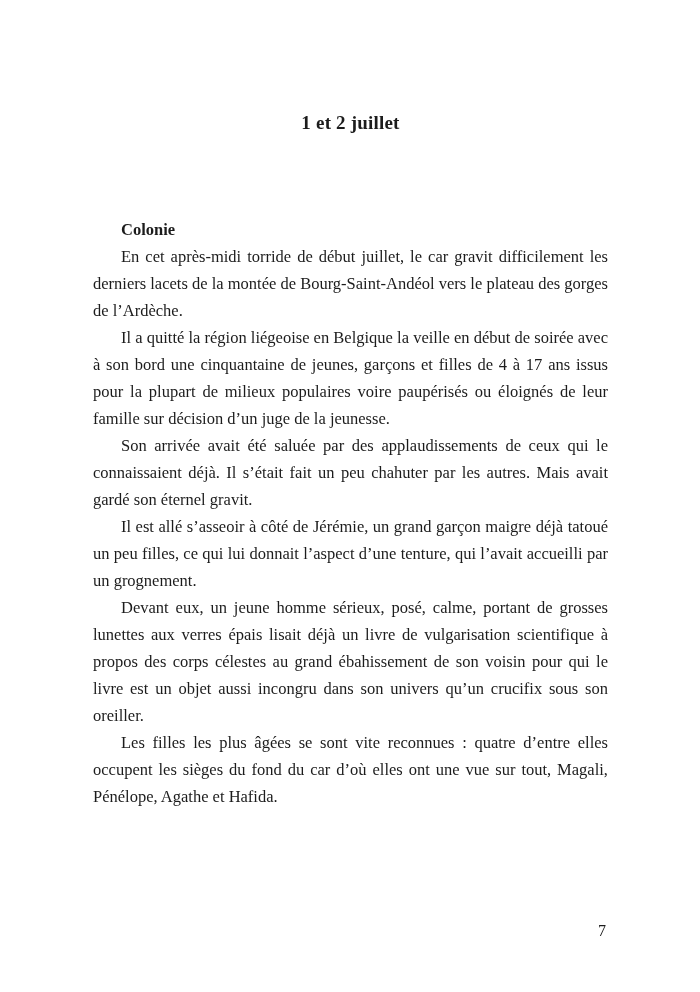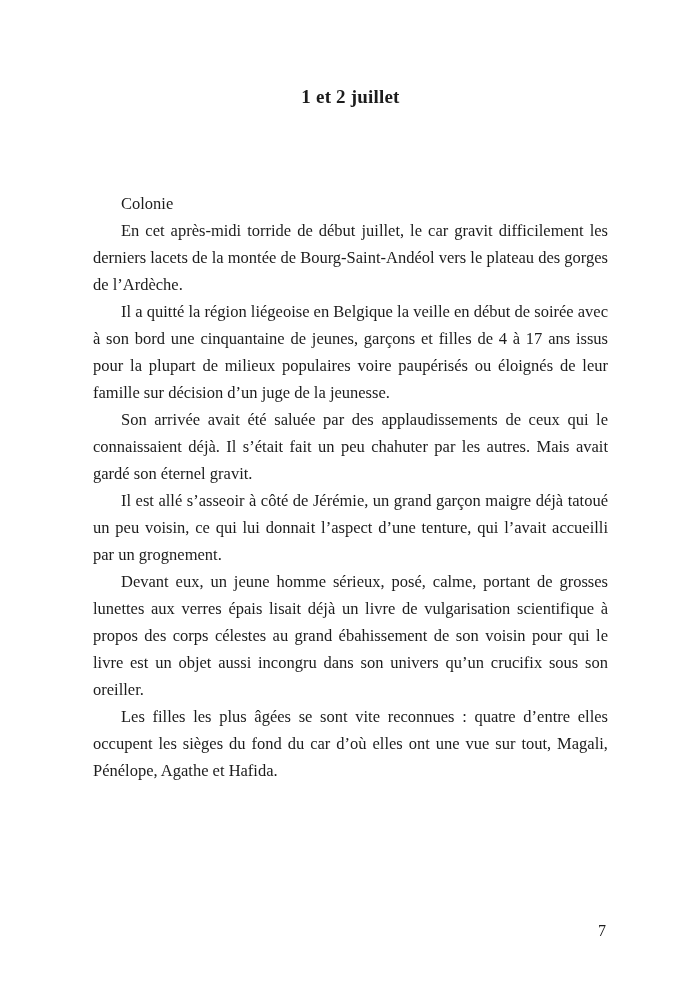--- a/index.html
+++ b/index.html
@@ -17,38 +17,38 @@
     overflow: hidden;
   }
   .content {
     position: absolute;
     left: 93px;
     right: 92px;
     top: 0;
   }
   .chapter-title {
     margin: 0;
-    padding-top: 86px;
+    padding-top: 112px;
     text-align: center;
     font-size: 19px;
     font-weight: bold;
     letter-spacing: 0.2px;
   }
   .body-text {
     margin-top: 82px;
     font-size: 16.5px;
     line-height: 27px;
     text-align: justify;
   }
   .para {
     margin: 0;
     text-indent: 28px;
   }
   .para.bold {
-    font-weight: normal;
+    font-weight: bold;
   }
   .page-number {
     position: absolute;
     right: 94px;
     bottom: 52px;
     font-size: 16px;
     font-family: "Liberation Serif", "DejaVu Serif", serif;
     color: #1c1c1c;
   }
 </style>
@@ -56,19 +56,19 @@
 <body>
 
 <div class="page">
   <div class="content">
     <h1 class="chapter-title">1 et 2 juillet</h1>
     <div class="body-text">
       <p class="para bold">Colonie</p>
       <p class="para">En cet après-midi torride de début juillet, le car gravit difficilement les derniers lacets de la montée de Bourg-Saint-Andéol vers le plateau des gorges de l’Ardèche.</p>
       <p class="para">Il a quitté la région liégeoise en Belgique la veille en début de soirée avec à son bord une cinquantaine de jeunes, garçons et filles de 4 à 17 ans issus pour la plupart de milieux populaires voire paupérisés ou éloignés de leur famille sur décision d’un juge de la jeunesse.</p>
       <p class="para">Son arrivée avait été saluée par des applaudissements de ceux qui le connaissaient déjà. Il s’était fait un peu chahuter par les autres. Mais avait gardé son éternel gravit.</p>
-      <p class="para">Il est allé s’asseoir à côté de Jérémie, un grand garçon maigre déjà tatoué un peu voisin, ce qui lui donnait l’aspect d’une tenture, qui l’avait accueilli par un grognement.</p>
+      <p class="para">Il est allé s’asseoir à côté de Jérémie, un grand garçon maigre déjà tatoué un peu filles, ce qui lui donnait l’aspect d’une tenture, qui l’avait accueilli par un grognement.</p>
       <p class="para">Devant eux, un jeune homme sérieux, posé, calme, portant de grosses lunettes aux verres épais lisait déjà un livre de vulgarisation scientifique à propos des corps célestes au grand ébahissement de son voisin pour qui le livre est un objet aussi incongru dans son univers qu’un crucifix sous son oreiller.</p>
       <p class="para">Les filles les plus âgées se sont vite reconnues : quatre d’entre elles occupent les sièges du fond du car d’où elles ont une vue sur tout, Magali, Pénélope, Agathe et Hafida.</p>
     </div>
   </div>
   <div class="page-number">7</div>
 </div>
 
 </body></html>

